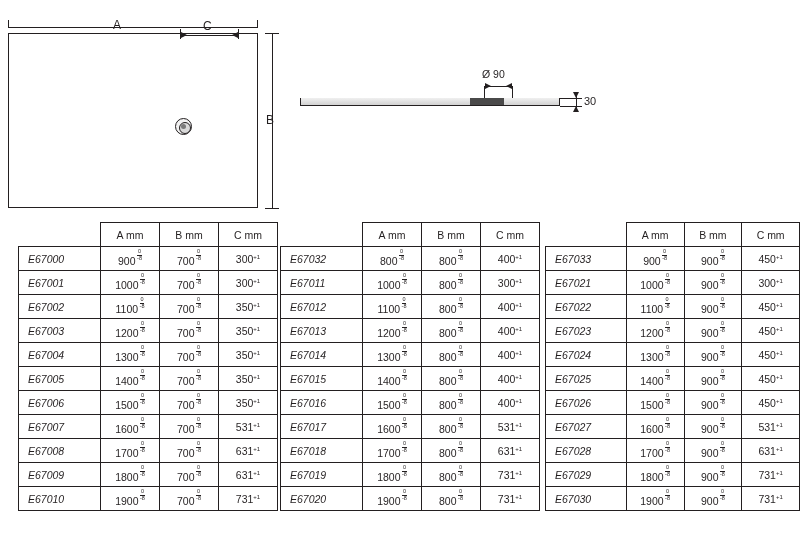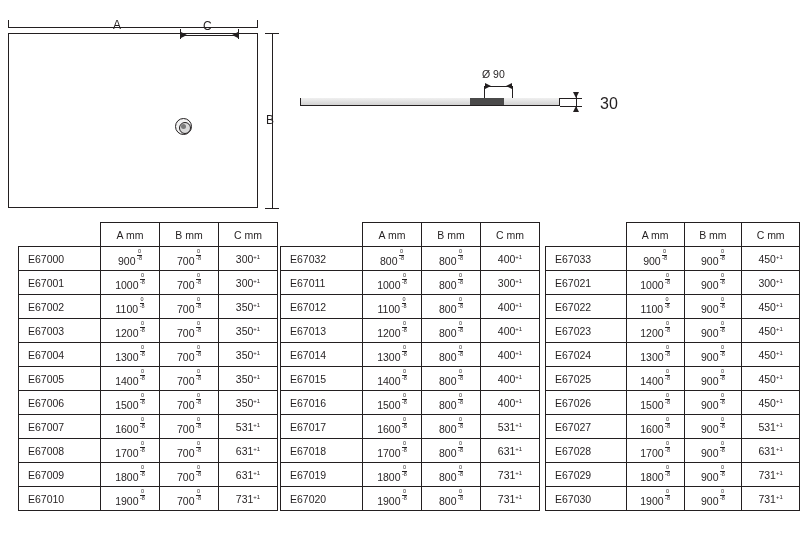--- a/index.html
+++ b/index.html
@@ -100,21 +100,21 @@
     margin-left:1.5px;
     position:relative;
     top:-1px;
   }
   .frac .num{display:block;}
   .frac .den{display:block;border-top:0.7px solid #231f20;}
   .sup{font-size:6px;vertical-align:super;}
   .t1{left:18px;top:222px;}
   .t2{left:280px;top:222px;}
   .t3{left:545px;top:222px;}
-  .w-code{width:72px;}
+  .w-code{width:72px;font-style:italic;}
   .w-dim{width:58px;}
 </style>
 </head>
 <body>
 
 <div class="page">
 
   <div>
     <div class="plan-rect"></div>
 
@@ -154,21 +154,21 @@
     <div class="arrow-r" style="left:485px;top:83px;"></div>
     <div class="arrow-l" style="left:506px;top:83px;"></div>
     <div class="dim-line vline" style="left:484px;top:86px;height:12px;"></div>
     <div class="dim-line vline" style="left:512px;top:86px;height:12px;"></div>
 
     <div class="dim-line hline" style="left:560px;top:98px;width:22px;"></div>
     <div class="dim-line hline" style="left:560px;top:106px;width:22px;"></div>
     <div class="dim-line vline" style="left:576px;top:92px;height:20px;"></div>
     <div class="arrow-d" style="left:573px;top:92px;"></div>
     <div class="arrow-u" style="left:573px;top:106px;"></div>
-    <div class="lbl" style="left:600px;top:95px;font-size:16px;">30</div>
+    <div class="lbl" style="left:584px;top:95px;font-size:11px;">30</div>
   </div>
 
   <table class="t1">
       <tbody id="tb-0">
         <tr class="hdr">
           <td class="blank w-code"></td>
           <td class="w-dim">A mm</td>
           <td class="w-dim">B mm</td>
           <td class="w-dim">C mm</td>
         </tr>

